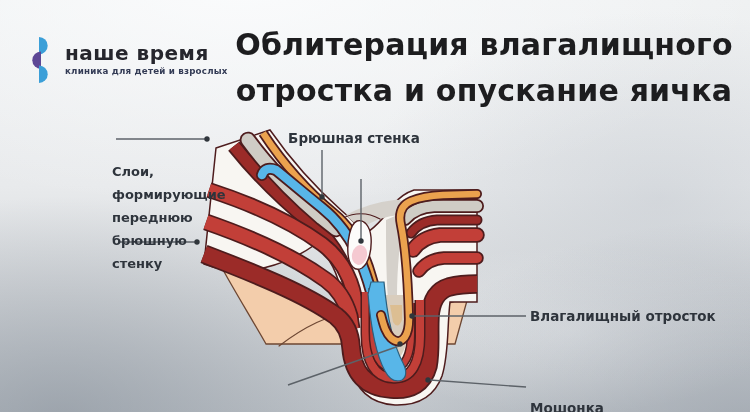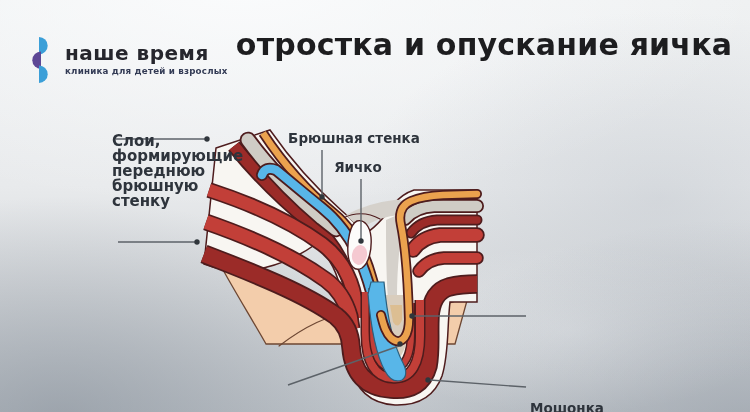--- a/index.html
+++ b/index.html
@@ -17,21 +17,21 @@
   .logo{position:absolute;left:26px;top:36px;display:flex;align-items:flex-start;}
   .logo-mark{width:34px;height:50px;flex:0 0 auto;}
   .logo-text{margin-left:5px;padding-top:6px;}
   .logo-name{font-size:20px;font-weight:700;color:#26262d;letter-spacing:.5px;line-height:22px;}
   .logo-tagline{font-size:8.7px;font-weight:700;color:#333b55;letter-spacing:.2px;margin-top:2px;}
   
   .title{position:absolute;left:234px;top:22px;width:500px;text-align:center;
          color:var(--title-text,#1d1d1f);font-weight:700;font-size:30px;line-height:46px;letter-spacing:.2px;}
   
   .lbl{position:absolute;color:var(--label-text,#2e343c);font-weight:700;font-size:13.5px;white-space:nowrap;}
-  .lbl-layers{left:112px;top:134px;width:118px;font-size:15px;line-height:15px;white-space:pre-line;}
+  .lbl-layers{left:112px;top:160px;width:118px;font-size:13px;line-height:23px;white-space:pre-line;}
   .lbl-wall{left:288px;top:130px;width:132px;text-align:center;}
   .lbl-testicle{left:312px;top:159px;width:92px;text-align:center;}
   .lbl-process{left:530px;top:308px;}
   .lbl-scrotum{left:530px;top:400px;}
   .lbl-gubernaculum{left:162px;top:378px;}
   
   svg.diagram{position:absolute;left:0;top:0;}
   .band{fill:none;stroke-linejoin:round;}
   .rc{stroke-linecap:round;}
   .u{stroke:#4e1c1d;}
@@ -64,20 +64,21 @@
       <path d="M15,15.5 A8.7,8.7 0 0 0 15,32.9 Z" fill="#5c4795"></path>
       <path d="M13,29.5 A8.7,8.7 0 0 1 13,46.9 Z" fill="#3b9fd8"></path>
     </svg>
     <div class="logo-text">
       <div class="logo-name">наше время</div>
       <div class="logo-tagline">клиника для детей и взрослых</div>
     </div>
   </div>
 
   <div class="title">
+    <div>Облитерация влагалищного</div>
     <div>отростка и опускание яичка</div>
   </div>
 
   <svg class="diagram" width="750" height="412" viewBox="0 0 750 412">
     <defs>
       <path id="d-orgA" d="M263,133 C284,165 306,190 334,213 C350,226 361,244 369,267 C376,289 380,305 381,317"></path>
       <path id="d-orgB" d="M381,315 C384,327 386,333 391,338 Q399,345 405,337 Q409,331 409,319 C408,282 406,250 401,225 Q397,207 411,201 Q423,196 443,195 L477,194"></path>
       <path id="d-gray" d="M248,140 C270,170 294,194 322,218 L336,229"></path>
       <path id="d-trio" d="M234,146 C258,176 283,200 311,223 C327,236 338,252 346,272 C351,286 353,298 354,308"></path>
       <path id="d-blue" d="M262,175 Q265,166 276,170 C292,183 306,195 321,207 C340,222 352,240 361,262 C367,277 371,291 373,300"></path>
@@ -168,15 +169,15 @@
       <circle class="dot" cx="400" cy="344" r="2.7"></circle>
     </g>
   </svg>
 
   <div class="lbl lbl-layers">Слои,
 формирующие
 переднюю
 брюшную
 стенку</div>
   <div class="lbl lbl-wall">Брюшная стенка</div>
-  <div class="lbl lbl-testicle">Яичко</div>
+  <div class="lbl lbl-process">Влагалищный отросток</div>
   <div class="lbl lbl-scrotum">Мошонка</div>
 </div>
 
 </body></html>

